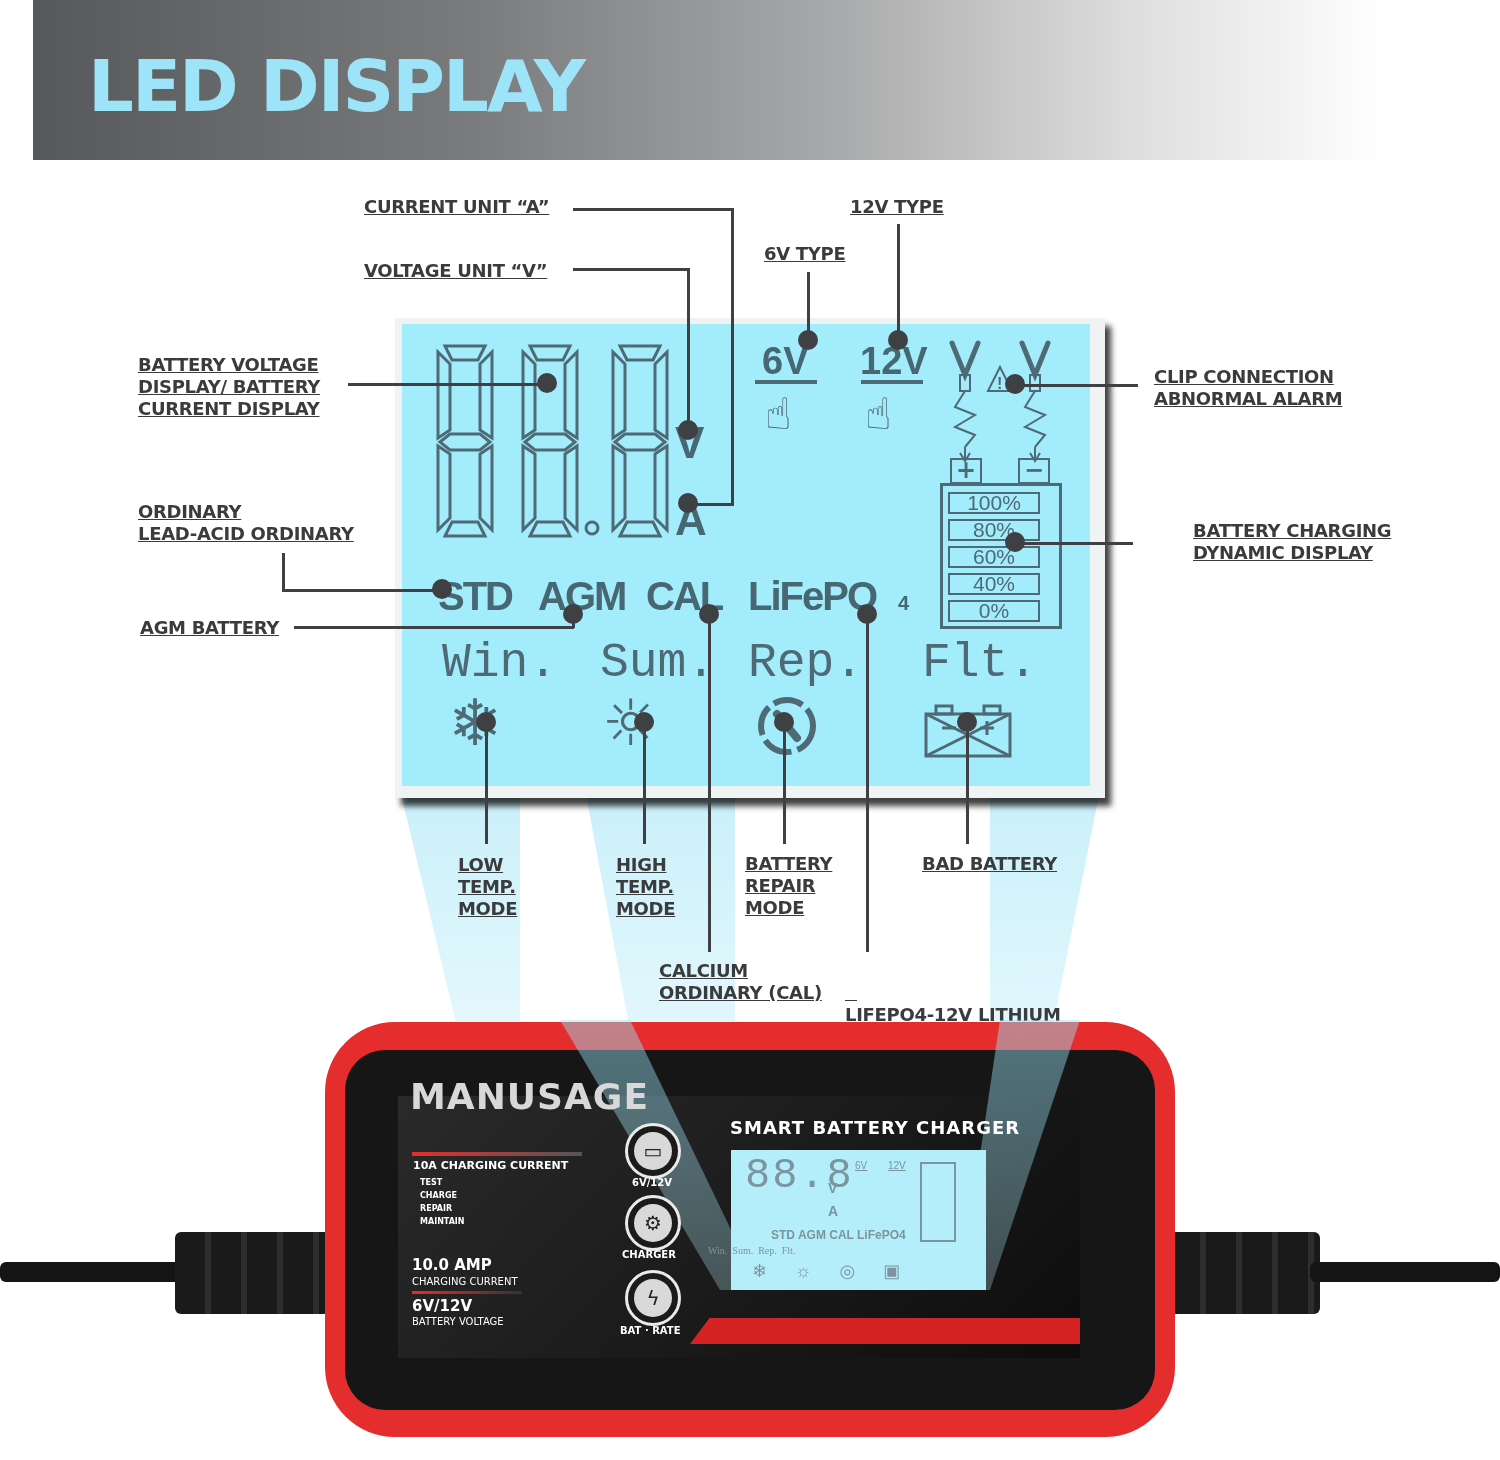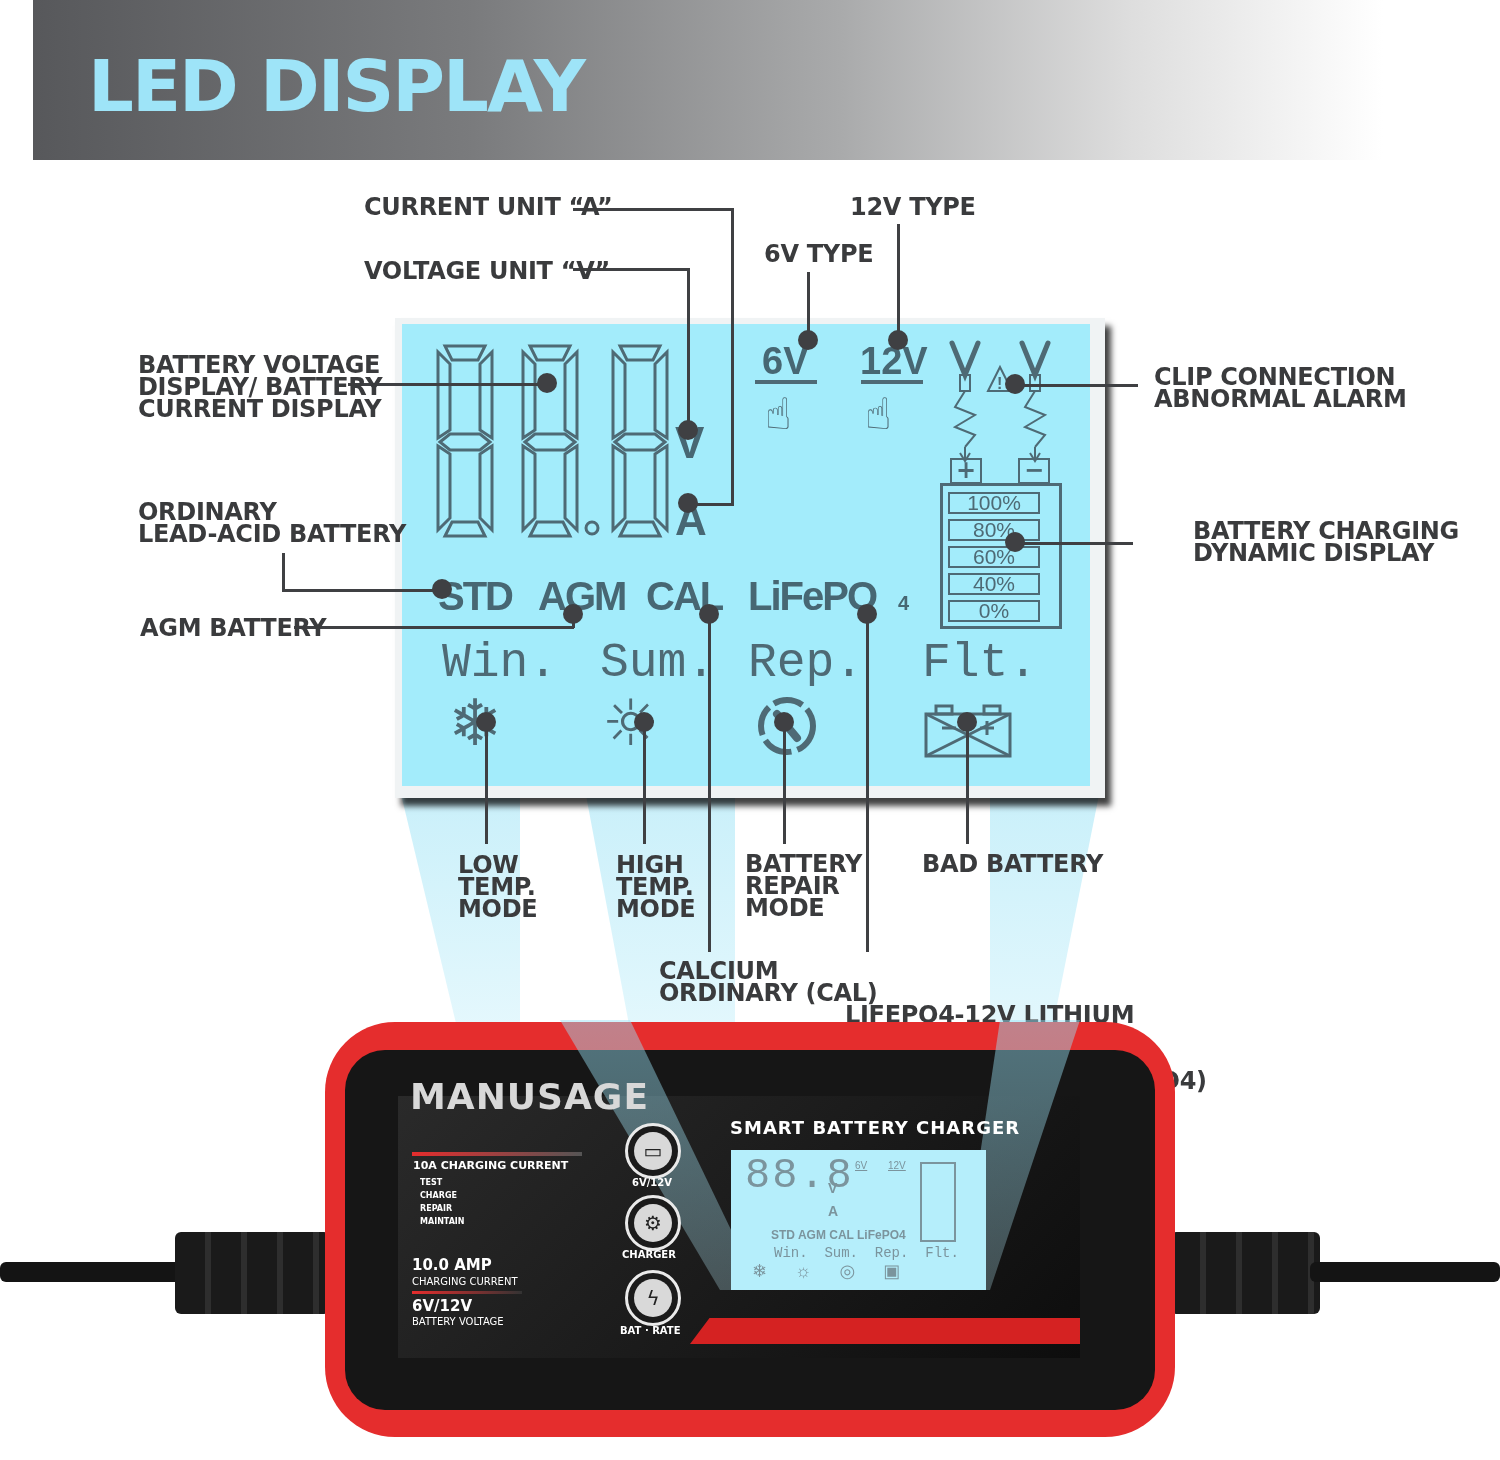--- a/index.html
+++ b/index.html
@@ -1,20 +1,20 @@
 <!DOCTYPE html>
 <html><head>
 <meta charset="utf-8">
 <style>
   html,body{margin:0;padding:0;}
   body{width:1500px;height:1460px;position:relative;background:#ffffff;overflow:hidden;font-family:"DejaVu Sans","Liberation Sans",sans-serif;}
   .abs{position:absolute;}
   .banner{left:33px;top:0;width:1467px;height:160px;background:linear-gradient(90deg,#57585b 0%,#7a7b7d 30%,#a9aaab 55%,#dedede 75%,#ffffff 92%);}
   .banner-title{left:88px;top:44px;font-family:"DejaVu Sans",sans-serif;font-weight:bold;font-size:72px;letter-spacing:-2px;color:#9ee4f8;line-height:84px;}
-  .lbl{position:absolute;font-family:"DejaVu Sans",sans-serif;font-weight:bold;font-size:24px;line-height:22px;color:#3a3b3d;letter-spacing:-0.3px;white-space:nowrap;}
+  .lbl{position:absolute;font-family:"DejaVu Sans",sans-serif;font-weight:bold;font-size:18px;line-height:22px;color:#3a3b3d;letter-spacing:-0.3px;white-space:nowrap;text-decoration:underline;}
   .line{position:absolute;background:#3f4043;}
   .dot{position:absolute;width:20px;height:20px;border-radius:50%;background:#3f4043;margin-left:-10px;margin-top:-10px;}
   .lcd-shadow{left:395px;top:318px;width:710px;height:480px;background:#f0f3f4;box-shadow:6px 8px 6px rgba(0,0,0,0.75);}
   .lcd{left:402px;top:324px;width:688px;height:462px;background:#a3ecfb;}
   .seg{position:absolute;color:#4e6a75;font-family:"DejaVu Sans",sans-serif;}
   .lcdtxt{position:absolute;color:#476773;font-weight:bold;font-family:"Liberation Sans",sans-serif;}
   .mode{position:absolute;color:#4e6a75;font-family:"Liberation Mono","DejaVu Sans Mono",monospace;font-size:48px;line-height:50px;}
   .beam{position:absolute;background:linear-gradient(180deg,rgba(150,225,245,0.85),rgba(190,238,250,0.5));}
   .device{left:325px;top:1022px;width:850px;height:415px;border-radius:70px;background:#e52d2d;}
   .dev-inner{left:345px;top:1050px;width:810px;height:360px;border-radius:40px;background:#161616;}
@@ -188,21 +188,21 @@
   <div>BATTERY VOLTAGE</div>
   <div>DISPLAY/ BATTERY</div>
   <div>CURRENT DISPLAY</div>
 </div>
 <div class="lbl" style="left:1154px;top:366px;">
   <div>CLIP CONNECTION</div>
   <div>ABNORMAL ALARM</div>
 </div>
 <div class="lbl" style="left:138px;top:501px;">
   <div>ORDINARY</div>
-  <div>LEAD-ACID BATTERY</div>
+  <div>LEAD-ACID ORDINARY</div>
 </div>
 <div class="lbl" style="left:1149px;top:520px;margin-left:44px;">
   <div>BATTERY CHARGING</div>
   <div>DYNAMIC DISPLAY</div>
 </div>
 <div class="lbl" style="left:140px;top:617px;">AGM BATTERY</div>
 <div class="lbl" style="left:458px;top:854px;">
   <div>LOW</div>
   <div>TEMP.</div>
   <div>MODE</div>
@@ -269,14 +269,14 @@
 <div class="sm" style="left:730px;top:1117px;font-size:18px;letter-spacing:1px;">SMART BATTERY CHARGER</div>
 
 <div class="abs mini-lcd"></div>
 <div class="mini" style="left:745px;top:1152px;font-size:42px;letter-spacing:2px;font-family:'Liberation Mono',monospace;">88.8</div>
 <div class="mini" style="left:828px;top:1180px;font-size:14px;font-weight:bold;">V</div>
 <div class="mini" style="left:828px;top:1203px;font-size:14px;font-weight:bold;">A</div>
 <div class="mini" style="left:855px;top:1160px;font-size:10px;text-decoration:underline;">6V</div>
 <div class="mini" style="left:888px;top:1160px;font-size:10px;text-decoration:underline;">12V</div>
 <div class="abs" style="left:920px;top:1162px;width:36px;height:80px;border:2px solid #7b949d;box-sizing:border-box;"></div>
 <div class="mini" style="left:748px;top:1228px;font-size:12px;font-weight:bold;margin-left:23px;">STD AGM CAL LiFePO4</div>
-<div class="mini" style="left:774px;top:1245px;font-size:14px;font-family:Liberation Mono, monospace;white-space:pre;">Win.  Sum.  Rep.  Flt.</div>
+<div class="mini" style="left:708px;top:1245px;font-size:10px;font-family:Liberation Serif, serif;white-space:pre;">Win.  Sum.  Rep.  Flt.</div>
 <div class="mini" style="left:752px;top:1260px;font-size:18px;letter-spacing:28px;">❄☼◎▣</div>
 
 </body></html>

